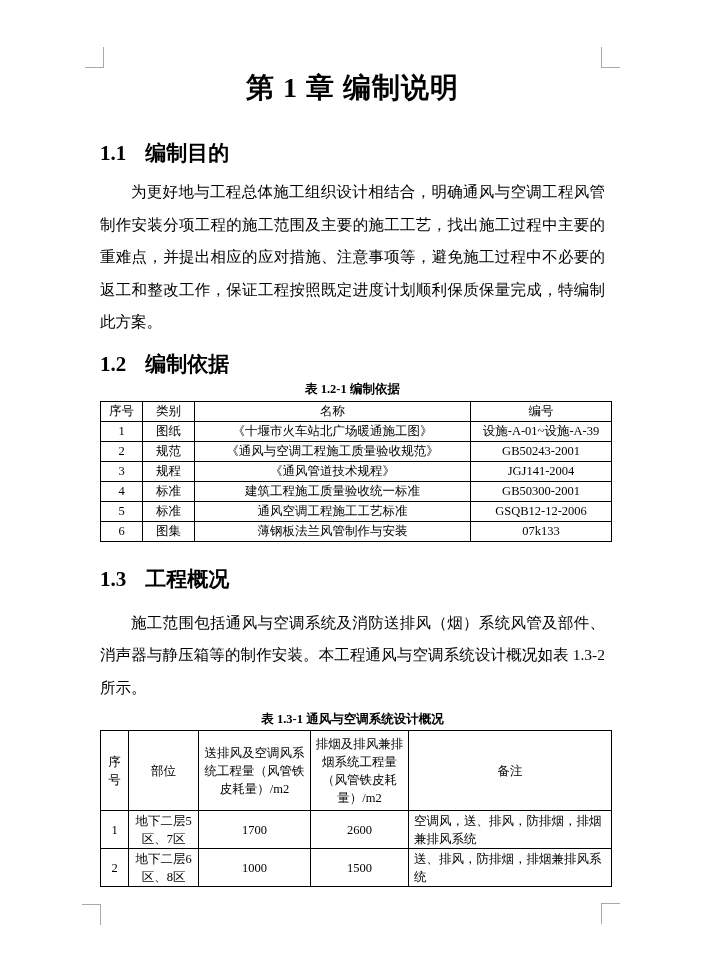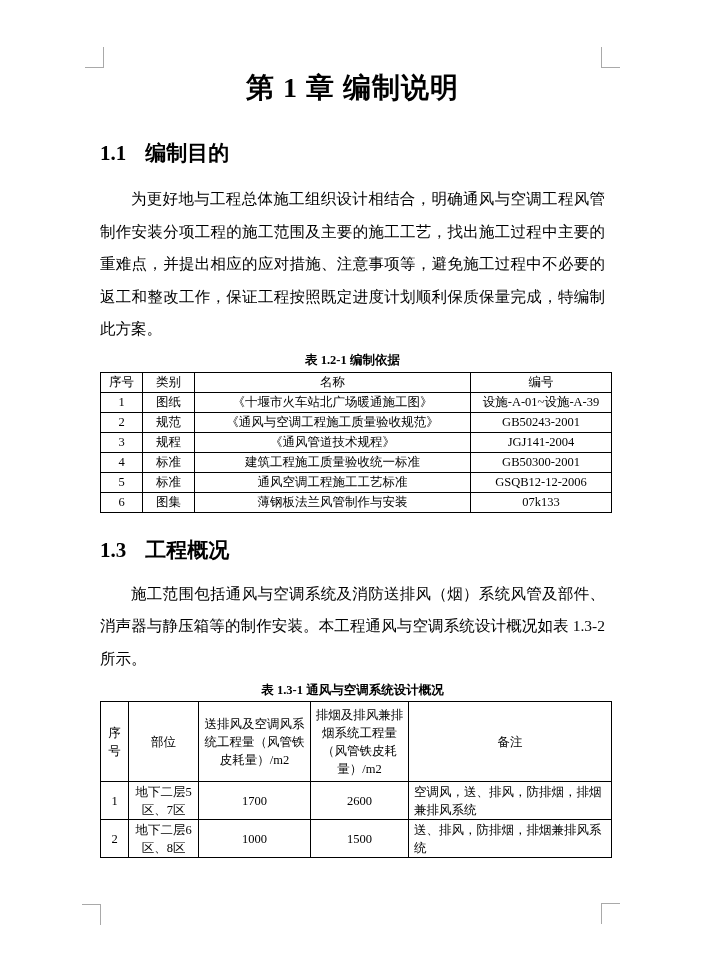--- a/index.html
+++ b/index.html
@@ -52,21 +52,21 @@
   h2.s13 { margin-top: 26px; }
   h2 .heading-text { margin-left: 0.9em; }
 
   p.body-para {
     margin: 0;
     font-size: 15.5px;
     line-height: 32.5px;
     text-align: justify;
     text-indent: 2em;
   }
-  p.p11 { margin-top: 19px; }
+  p.p11 { margin-top: 12px; }
   p.p12 { margin-top: 19px; }
   p.p13 { margin-top: 17px; }
 
   p.table-caption {
     margin: 0;
     font-size: 12.5px;
     line-height: 16px;
     text-align: center;
     font-weight: bold;
   }
@@ -108,20 +108,23 @@
   <h1 class="doc-title">第 1 章  编制说明</h1>
 
   <section>
     <h2 class="section-heading s11">
       <span class="heading-num">1.1</span><span class="heading-text">编制目的</span>
     </h2>
     <p class="body-para p11">为更好地与工程总体施工组织设计相结合，明确通风与空调工程风管制作安装分项工程的施工范围及主要的施工工艺，找出施工过程中主要的重难点，并提出相应的应对措施、注意事项等，避免施工过程中不必要的返工和整改工作，保证工程按照既定进度计划顺利保质保量完成，特编制此方案。</p>
   </section>
 
   <section>
+    <h2 class="section-heading s12">
+      <span class="heading-num">1.2</span><span class="heading-text">编制依据</span>
+    </h2>
     <p class="table-caption cap1">表 1.2-1  编制依据</p>
     <table class="t1">
       <colgroup>
         <col style="width:42px">
           <col style="width:52px">
           <col style="width:276px">
           <col style="width:141px">
       </colgroup>
       <thead>
         <tr>

